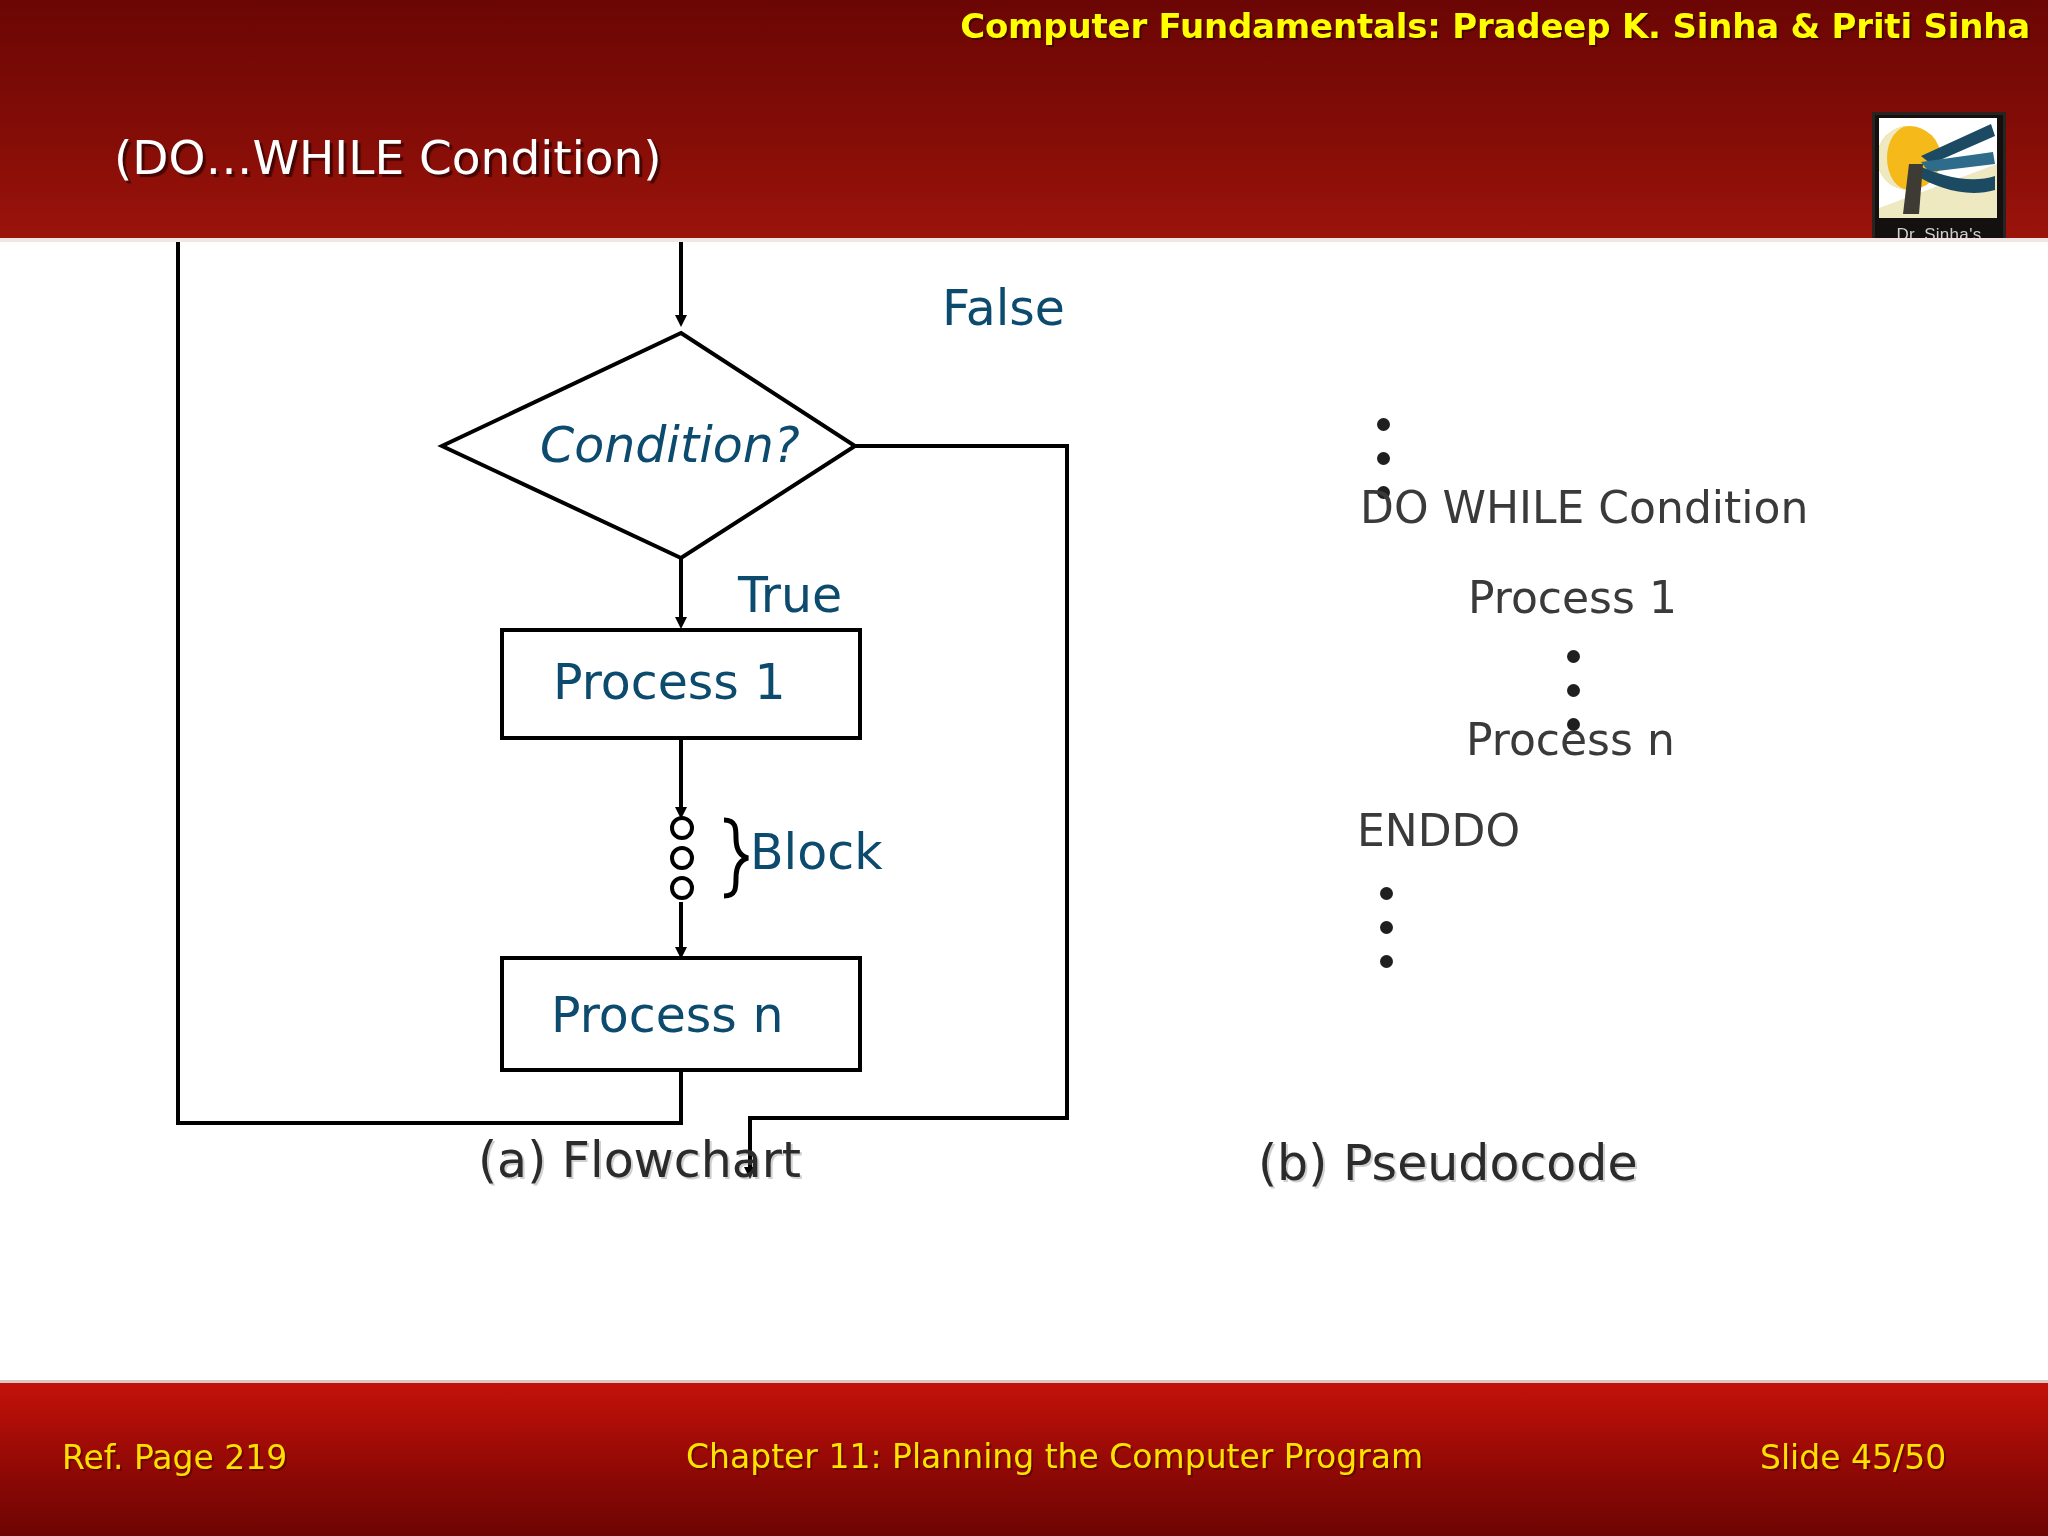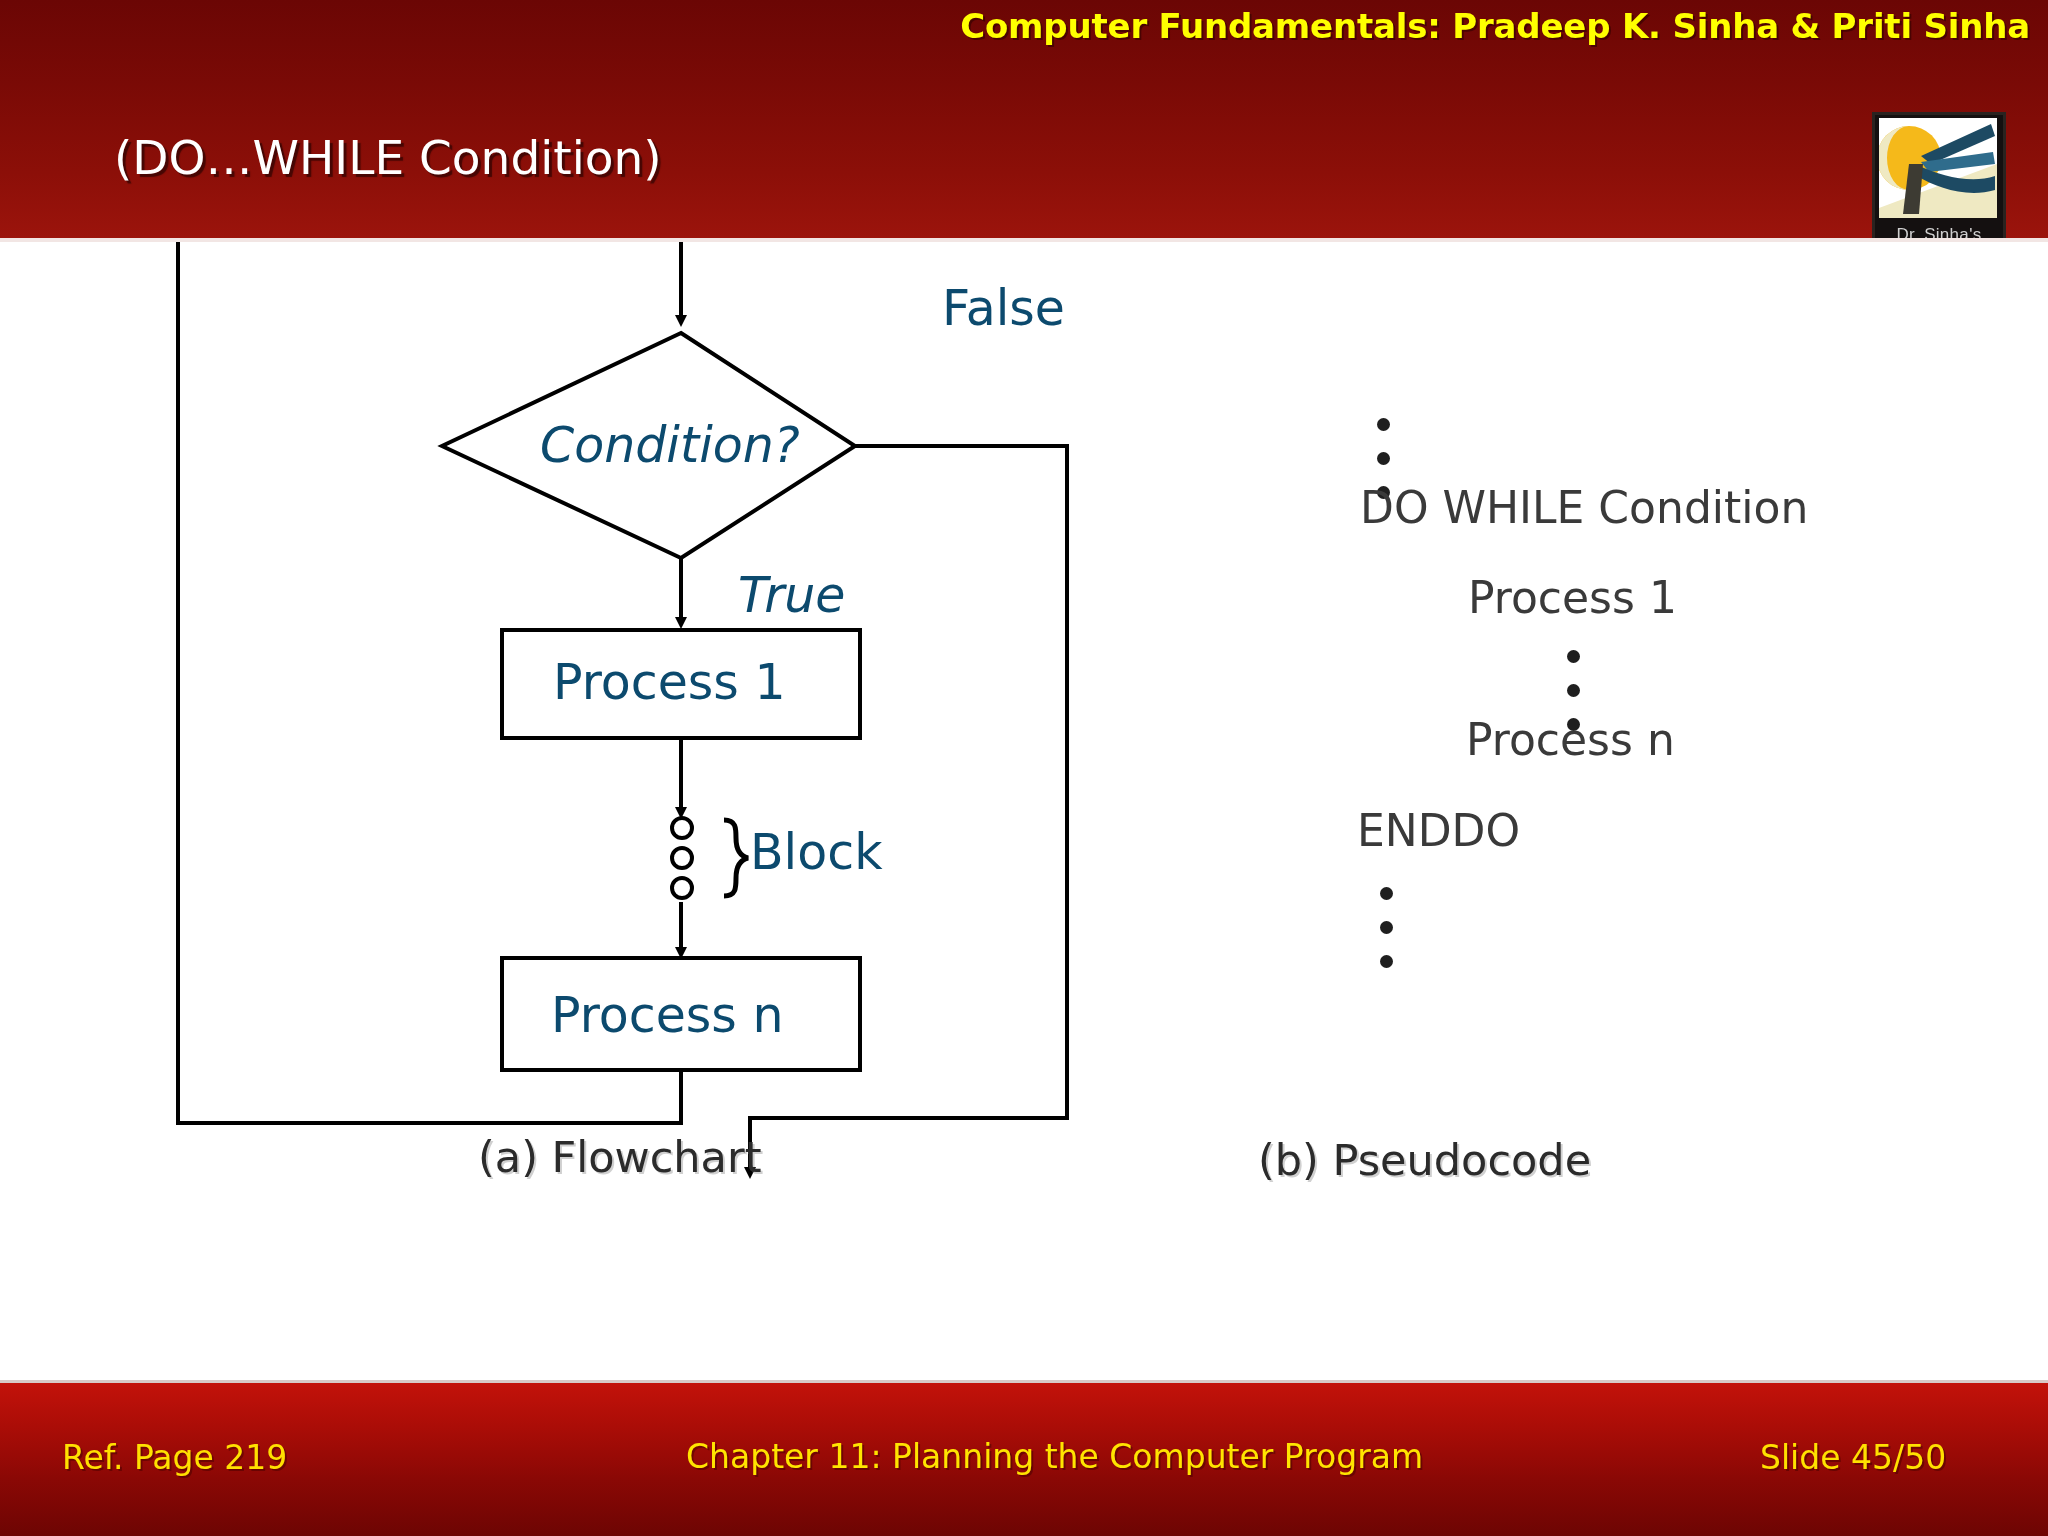--- a/index.html
+++ b/index.html
@@ -105,21 +105,21 @@
   .flow-label {
     position: absolute;
     color: #0c4a6e;
     font-size: 49px;
     font-family: "DejaVu Sans", sans-serif;
     white-space: nowrap;
   }
   .caption {
     position: absolute;
     color: #2b2b2b;
-    font-size: 43px;
+    font-size: 49px;
     font-family: "DejaVu Sans", sans-serif;
     white-space: nowrap;
     text-shadow: 2px 2px 0 rgba(120,120,120,0.35);
   }
 
   
   .pcode {
     position: absolute;
     color: #3a3a3a;
     font-size: 44px;
@@ -227,21 +227,21 @@
       <circle cx="682" cy="586" r="10"></circle>
       <circle cx="682" cy="616" r="10"></circle>
       <circle cx="682" cy="646" r="10"></circle>
     </g>
   </svg>
 
   <div class="flow-label" style="left:540px; top:175px;font-style:italic;">Condition?</div>
 
   <div class="flow-label" style="left:942px; top:38px;">False</div>
 
-  <div class="flow-label" style="left:738px; top:325px;font-style:italic;">True</div>
+  <div class="flow-label" style="left:738px; top:325px;">True</div>
 
   <div class="flow-label" style="left:553px; top:412px;">Process 1</div>
 
   <div class="flow-label" style="left:750px; top:582px;">Block</div>
 
   <div class="flow-label" style="left:551px; top:745px;">Process n</div>
 
   <div class="caption" style="left:478px; top:890px;">(a)  Flowchart</div>
 
   <div>

